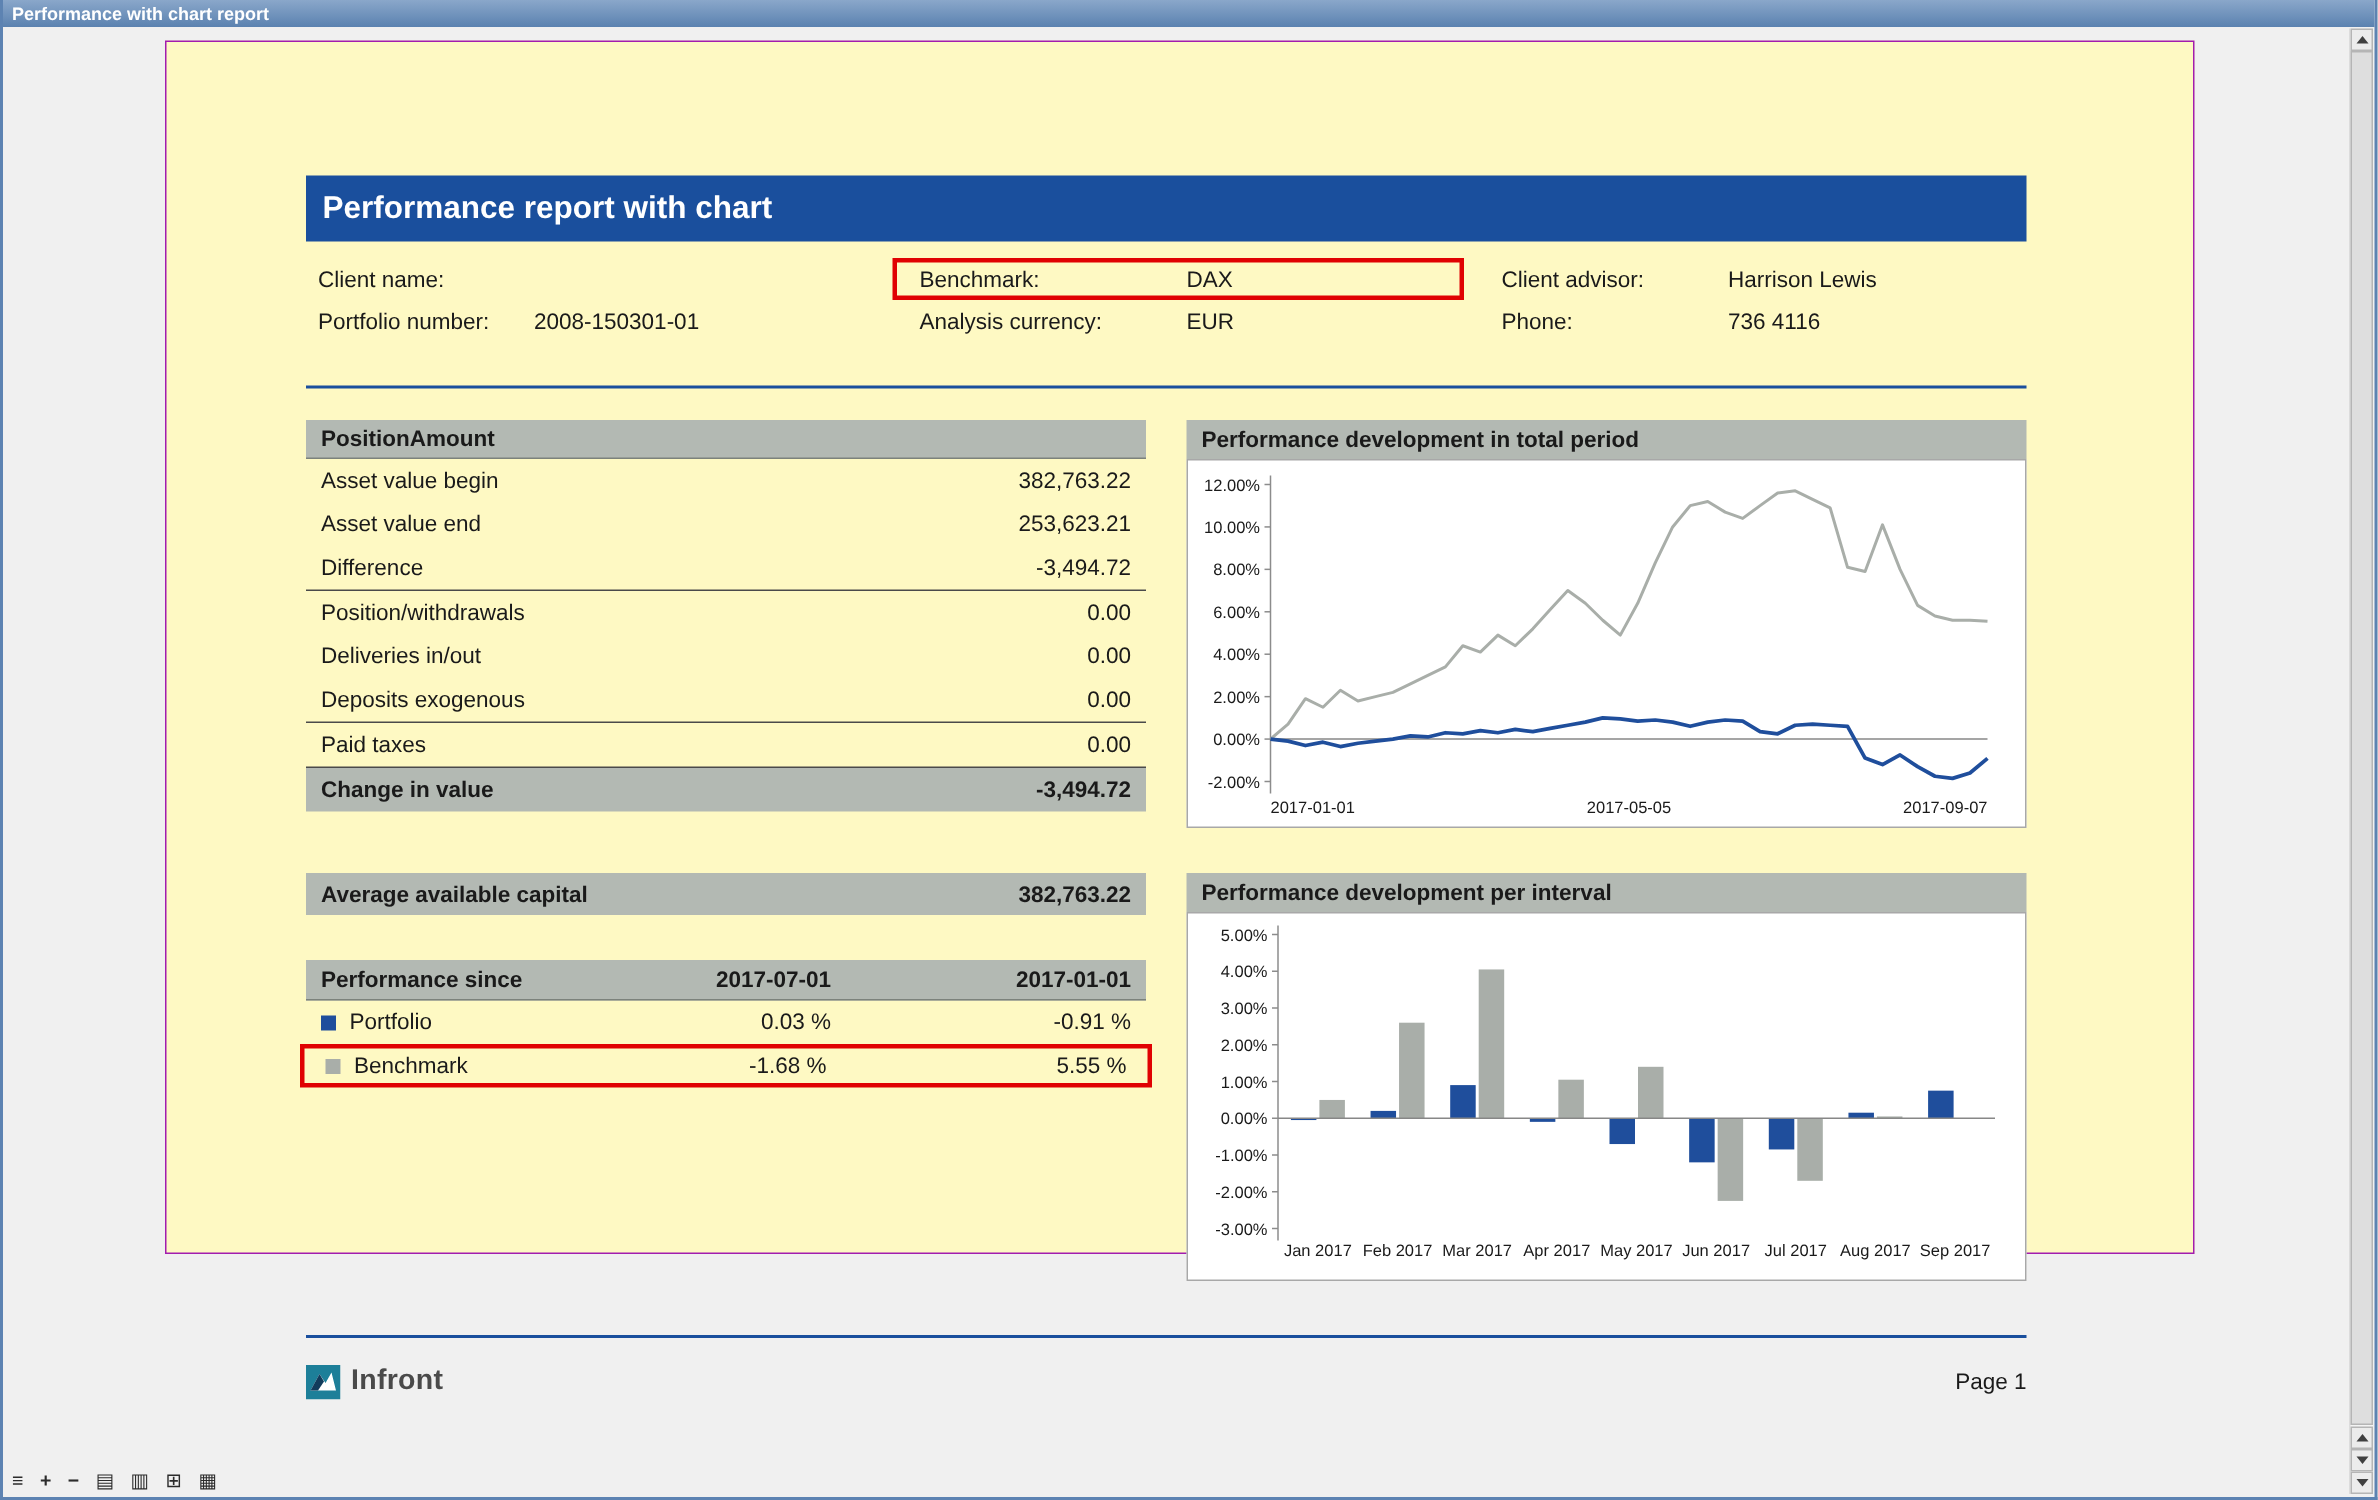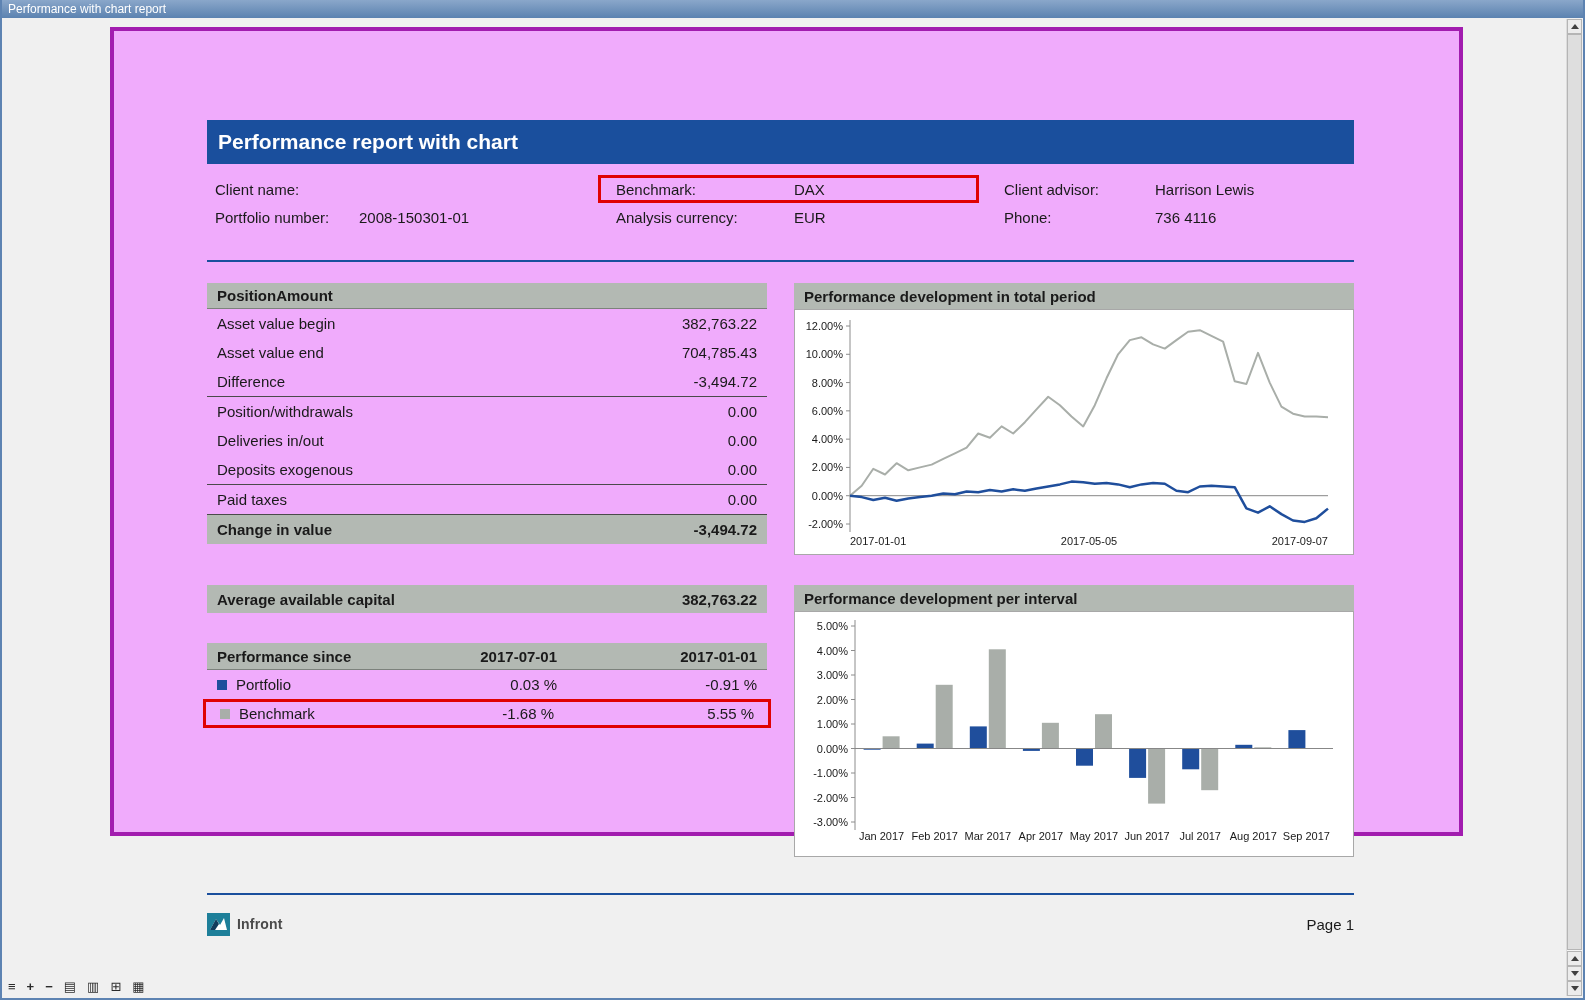--- a/index.html
+++ b/index.html
@@ -1,20 +1,20 @@
 <!DOCTYPE html>
 <html><head>
 <meta charset="utf-8">
 <style>
   *{box-sizing:border-box;margin:0;padding:0}
   html,body{width:1585px;height:1000px}
   body{font-family:"Liberation Sans","DejaVu Sans",sans-serif;color:#1a1a1a;overflow:hidden;background:#f0f0f0}
   .window{position:absolute;left:0;top:0;width:1585px;height:1000px;background:#f0f0f0;border:2px solid #5d83b2;border-top:none}
-  .titlebar{height:18px;background:linear-gradient(to bottom,#8aa7ca,#5b82b0);display:flex;align-items:center;padding:0 6px;color:#fff;font-size:12px;font-weight:normal}
-  .page{position:absolute;left:108px;top:27px;width:1353px;height:809px;background:#f0abfc;border:4px solid #a21caf}
+  .titlebar{height:18px;background:linear-gradient(to bottom,#8aa7ca,#5b82b0);display:flex;align-items:center;padding:0 6px;color:#fff;font-size:12px;font-weight:bold}
+  .page{position:absolute;left:108px;top:27px;width:1353px;height:809px;background:#fef9c3;border:1px solid #a21caf}
   .report{position:absolute;left:93px;top:89px;width:1147px;font-size:15px}
   .banner{height:44px;background:#1a4f9d;color:#fff;font-size:21px;font-weight:bold;display:flex;align-items:center;padding-left:11px}
   .info{position:relative;height:84px;margin-top:11px}
   .irow{height:28px;display:flex;align-items:center;position:relative}
   .icol1{position:absolute;left:8px;top:0;width:370px}
   .icol1 .ilabel{width:144px;display:inline-block}
   .icol2{position:absolute;left:391px;top:0;width:381px}
   .icol2 .irow{padding-left:18px}
   .icol2 .ival{position:absolute;left:196px}
   .icol2 .redbox{border:3px solid #e00202;padding-left:15px}
@@ -39,21 +39,21 @@
   .pc3{width:200px;text-align:right}
   .sq{width:10px;height:10px;margin-right:9px;display:inline-block}
   .sq-blue{background:#1f4e9c}
   .sq-gray{background:#a9aea9}
   .chead{height:26px;background:#b3b9b3;display:flex;align-items:center;padding:0 10px;font-weight:bold}
   .cbox{height:246px;border:1px solid #a8a8a8;background:#fff;overflow:hidden}
   .chart2{margin-top:30px}
   .frule{margin-top:34px;height:2px;background:#1a4f9d}
   .footer{display:flex;align-items:center;justify-content:space-between;margin-top:13px;height:32px}
   .logo{display:flex;align-items:center;gap:7px}
-  .logo-text{font-size:14px;color:#4a4a4a;font-weight:600;letter-spacing:.2px}
+  .logo-text{font-size:19px;color:#4a4a4a;font-weight:600;letter-spacing:.2px}
   .pagelabel{font-size:15px}
   .statusbar{position:absolute;left:6px;bottom:3px;height:16px;display:flex;align-items:center;gap:11px}
   .tbicon{font-size:13px;line-height:14px;color:#2b2b2b;cursor:default}
   .tb-menu::before{content:"≡"}
   .tb-plus::before{content:"+";font-weight:bold}
   .tb-minus::before{content:"−";font-weight:bold}
   .tb-p1::before{content:"▤"}
   .tb-p2::before{content:"▥"}
   .tb-p4::before{content:"⊞"}
   .tb-grid::before{content:"▦"}
@@ -124,21 +124,21 @@
               <span>Position</span>
               <span>Amount</span>
             </div>
             <div class="tgroup">
               <div class="trow">
                 <span>Asset value begin</span>
                 <span>382,763.22</span>
               </div>
               <div class="trow">
                 <span>Asset value end</span>
-                <span>704,785.43</span>
+                <span>253,623.21</span>
               </div>
               <div class="trow">
                 <span>Difference</span>
                 <span>-3,494.72</span>
               </div>
             </div>
             <div class="tgroup">
               <div class="trow">
                 <span>Position/withdrawals</span>
                 <span>0.00</span>

